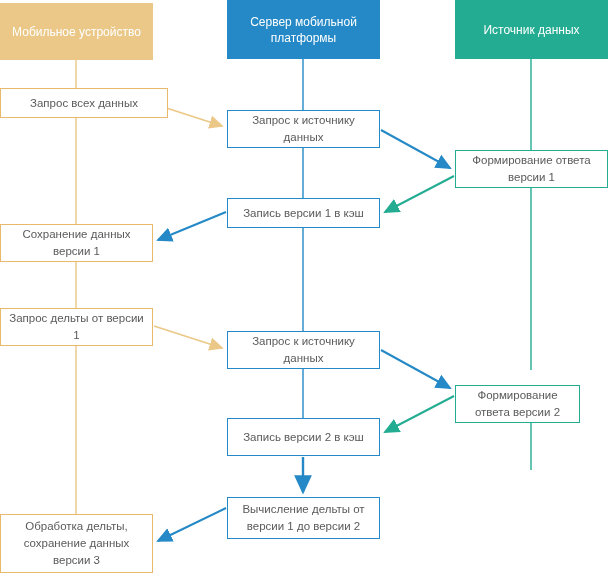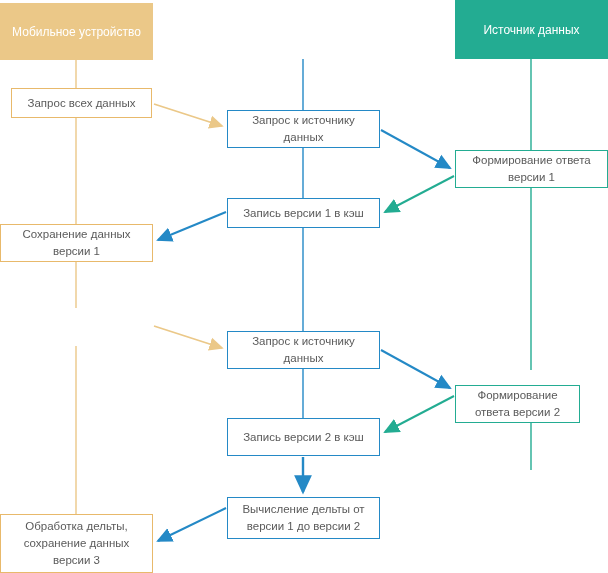--- a/index.html
+++ b/index.html
@@ -100,44 +100,50 @@
     <line x1="154" y1="326" x2="222" y2="348" stroke="#EBC888" stroke-width="1.8" marker-end="url(#ah-orange)"></line>
     <line x1="381" y1="350" x2="450" y2="388" stroke="#2489C6" stroke-width="2" marker-end="url(#ah-blue)"></line>
     <line x1="454" y1="396" x2="385" y2="432" stroke="#23AC92" stroke-width="2" marker-end="url(#ah-teal)"></line>
     <line x1="303" y1="457" x2="303" y2="492" stroke="#2489C6" stroke-width="2.4" marker-end="url(#ah-blue)"></line>
     <line x1="226" y1="508" x2="158" y2="541" stroke="#2489C6" stroke-width="2" marker-end="url(#ah-blue)"></line>
   </svg>
 
   <div class="lane-header" style="left:0px; top:3px; width:153px; height:57px; background:#EBC888;align-items:center;">
     <span>Мобильное устройство</span>
   </div>
+  <div class="lane-header" style="left:227px; top:0px; width:153px; height:59px; background:#2489C6;">
+    <span>Сервер мобильной платформы</span>
+  </div>
   <div class="lane-header" style="left:455px; top:0px; width:153px; height:59px; background:#23AC92;">
     <span>Источник данных</span>
   </div>
 
-  <div class="node node-mobile" style="left:11px; top:88px; width:141px; height:30px;justify-content:center;">
+  <div class="node node-mobile" style="left:0px; top:88px; width:168px; height:30px;justify-content:center;">
     <span>Запрос всех данных</span>
   </div>
 
   <div class="node node-server" style="left:227px; top:110px; width:153px; height:38px;">
     <span>Запрос к источнику данных</span>
   </div>
 
   <div class="node node-source" style="left:455px; top:150px; width:153px; height:38px;">
     <span>Формирование ответа версии 1</span>
   </div>
 
   <div class="node node-server" style="left:227px; top:198px; width:153px; height:30px;">
     <span>Запись версии 1 в кэш</span>
   </div>
 
   <div class="node node-mobile" style="left:0px; top:224px; width:153px; height:38px;">
     <span>Сохранение данных версии 1</span>
   </div>
 
+  <div class="node node-mobile" style="left:0px; top:308px; width:153px; height:38px;">
+    <span>Запрос дельты от версии 1</span>
+  </div>
 
   <div class="node node-server" style="left:227px; top:331px; width:153px; height:38px;">
     <span>Запрос к источнику данных</span>
   </div>
 
   <div class="node node-source" style="left:455px; top:385px; width:125px; height:38px;">
     <span>Формирование ответа версии 2</span>
   </div>
 
   <div class="node node-server" style="left:227px; top:418px; width:153px; height:38px;">

